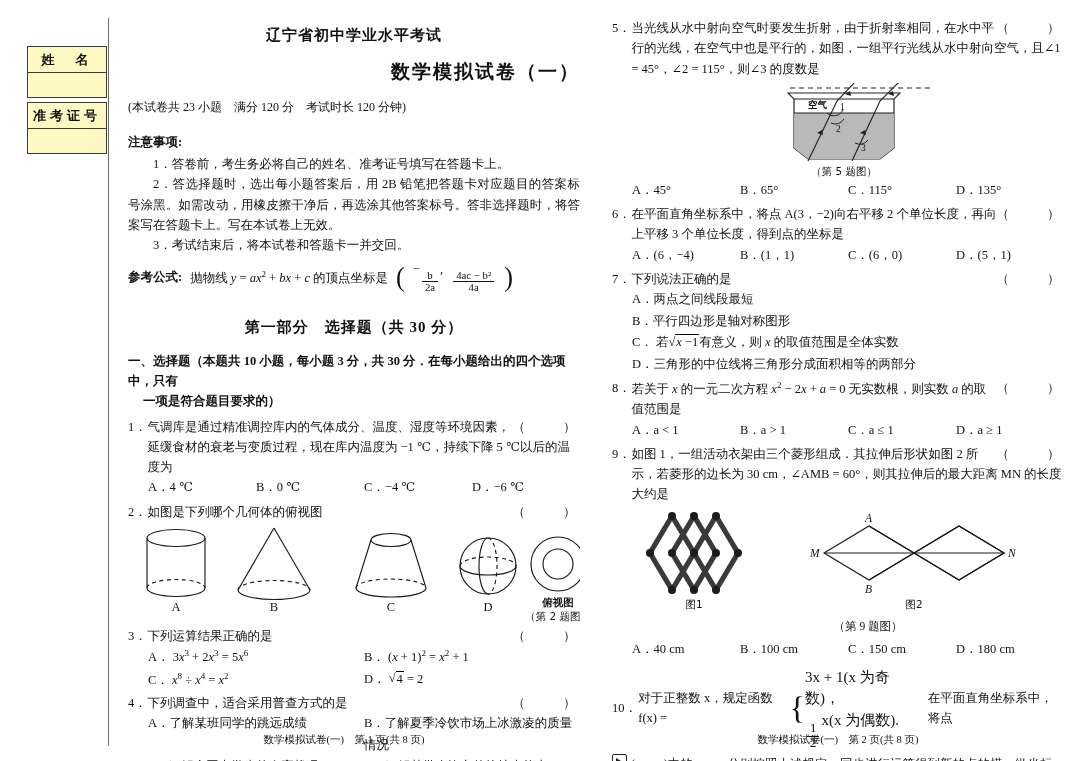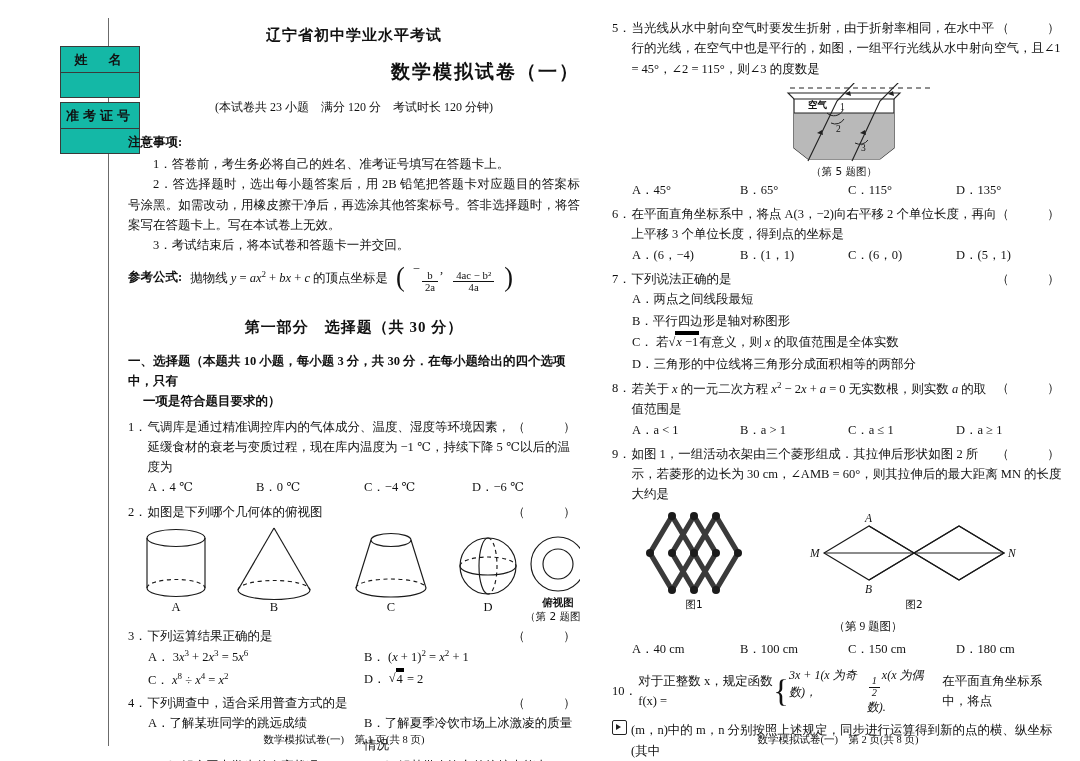--- a/index.html
+++ b/index.html
@@ -13,39 +13,39 @@
   }
   .page{position:absolute;inset:0;}
 
   
   .spine{
     position:absolute;left:108px;top:18px;width:1px;height:728px;
     background:#6b6b6b;
   }
 
   
-  .idbox{position:absolute;border:1.6px solid #3a3a3a;background:#14b8a6;margin-left:33px;}
+  .idbox{position:absolute;border:1.6px solid #3a3a3a;background:#fef9c3;}
   .idbox .cap{
     border-bottom:1.4px solid #3a3a3a;
     text-align:center;font-weight:bold;font-size:13px;
     letter-spacing:4px;padding:4px 0 3px;
     font-family:"DejaVu Sans","Liberation Sans",sans-serif;
   }
   .idbox .blank{height:24px;}
   #name-box{left:27px;top:46px;width:78px;}
   #admit-box{left:27px;top:102px;width:78px;}
 
   
   .col{position:absolute;top:18px;height:700px;}
   #col-left{left:128px;width:452px;}
   #col-right{left:612px;width:452px;}
 
   .title1{text-align:center;font-size:15px;font-weight:bold;margin:8px 0 0;letter-spacing:1px;}
   .title2{text-align:right;font-size:19px;font-weight:bold;margin:14px 0 0;letter-spacing:2px;}
-  .subtitle{text-align:center;font-size:12px;margin:14px 0 0;}
+  .subtitle{font-size:12px;margin:14px 0 0;}
 
   .notice-h{font-weight:bold;font-size:12.5px;margin:18px 0 3px;}
   .notice-p{font-size:12.5px;line-height:1.62;text-indent:2em;margin:0;text-align:justify;}
   .formula{font-size:12.5px;margin:7px 0 0;font-weight:bold;display:flex;align-items:center;gap:8px;}
   .formula .norm{font-weight:normal;}
 
   .part-h{text-align:center;font-size:15px;font-weight:bold;margin:24px 0 14px;letter-spacing:1px;}
 
   .sec-intro{font-size:12.5px;font-weight:bold;line-height:1.6;margin:0 0 6px;}
   .sec-intro .ind{display:block;padding-left:1.2em;}
@@ -67,21 +67,21 @@
 
   
   .frac{display:inline-flex;flex-direction:column;vertical-align:-0.55em;text-align:center;line-height:1.05;font-size:.86em;margin:0 2px;}
   .frac .num{border-bottom:1px solid #111;padding:0 3px;}
   .frac .den{padding:0 3px;}
   .bigparen{font-size:2.1em;font-weight:normal;line-height:.62;display:inline-block;vertical-align:-0.32em;}
 
   
   .sqrt{display:inline-block;position:relative;padding-left:.55em;}
   .sqrt::before{content:"\221A";position:absolute;left:0;top:-0.04em;}
-  .sqrt > .rad{border-top:4px solid #000000;padding:0 1px 0 1px;}
+  .sqrt > .rad{border-top:1px solid #000000;padding:0 1px 0 1px;}
 
   
   .footer{position:absolute;bottom:14px;font-size:10.5px;text-align:center;width:452px;}
   #footer-left{left:118px;}
   #footer-right{left:612px;}
 
   
   .play-ico{display:inline-block;width:13px;height:13px;border:1.4px solid #222;border-radius:2px;position:relative;vertical-align:-2px;margin-right:4px;}
   .play-ico::after{content:"";position:absolute;left:3.4px;top:2.4px;border-left:5px solid #222;border-top:3px solid transparent;border-bottom:3px solid transparent;}
 
@@ -390,21 +390,21 @@
         <span>C．150 cm</span>
         <span>D．180 cm</span>
       </div>
     </div>
 
     <div class="q" style="margin-top:6px;">
       <div style="display:flex;align-items:center;">
         <span class="q-num" style="width:2.1em;">10．</span>
         <span>对于正整数 x，规定函数 f(x) =</span>
         <span class="bigparen" style="font-size:2.6em;">{</span>
-        <span style="display:inline-flex;flex-direction:row;line-height:1.45;font-size:12px;font-style:italic;">
+        <span style="display:inline-flex;flex-direction:column;line-height:1.45;font-size:15px;">
           <span>3x + 1(x 为奇数)，</span>
           <span><span class="frac">
                 <span class="num">1</span>
                 <span class="den">2</span>
               </span><span>x(x 为偶数).</span></span>
         </span>
         <span style="margin-left:14px;">在平面直角坐标系中，将点</span>
       </div>
       <div style="display:flex;align-items:flex-start;margin-top:4px;">
         <span class="play-ico"></span>

